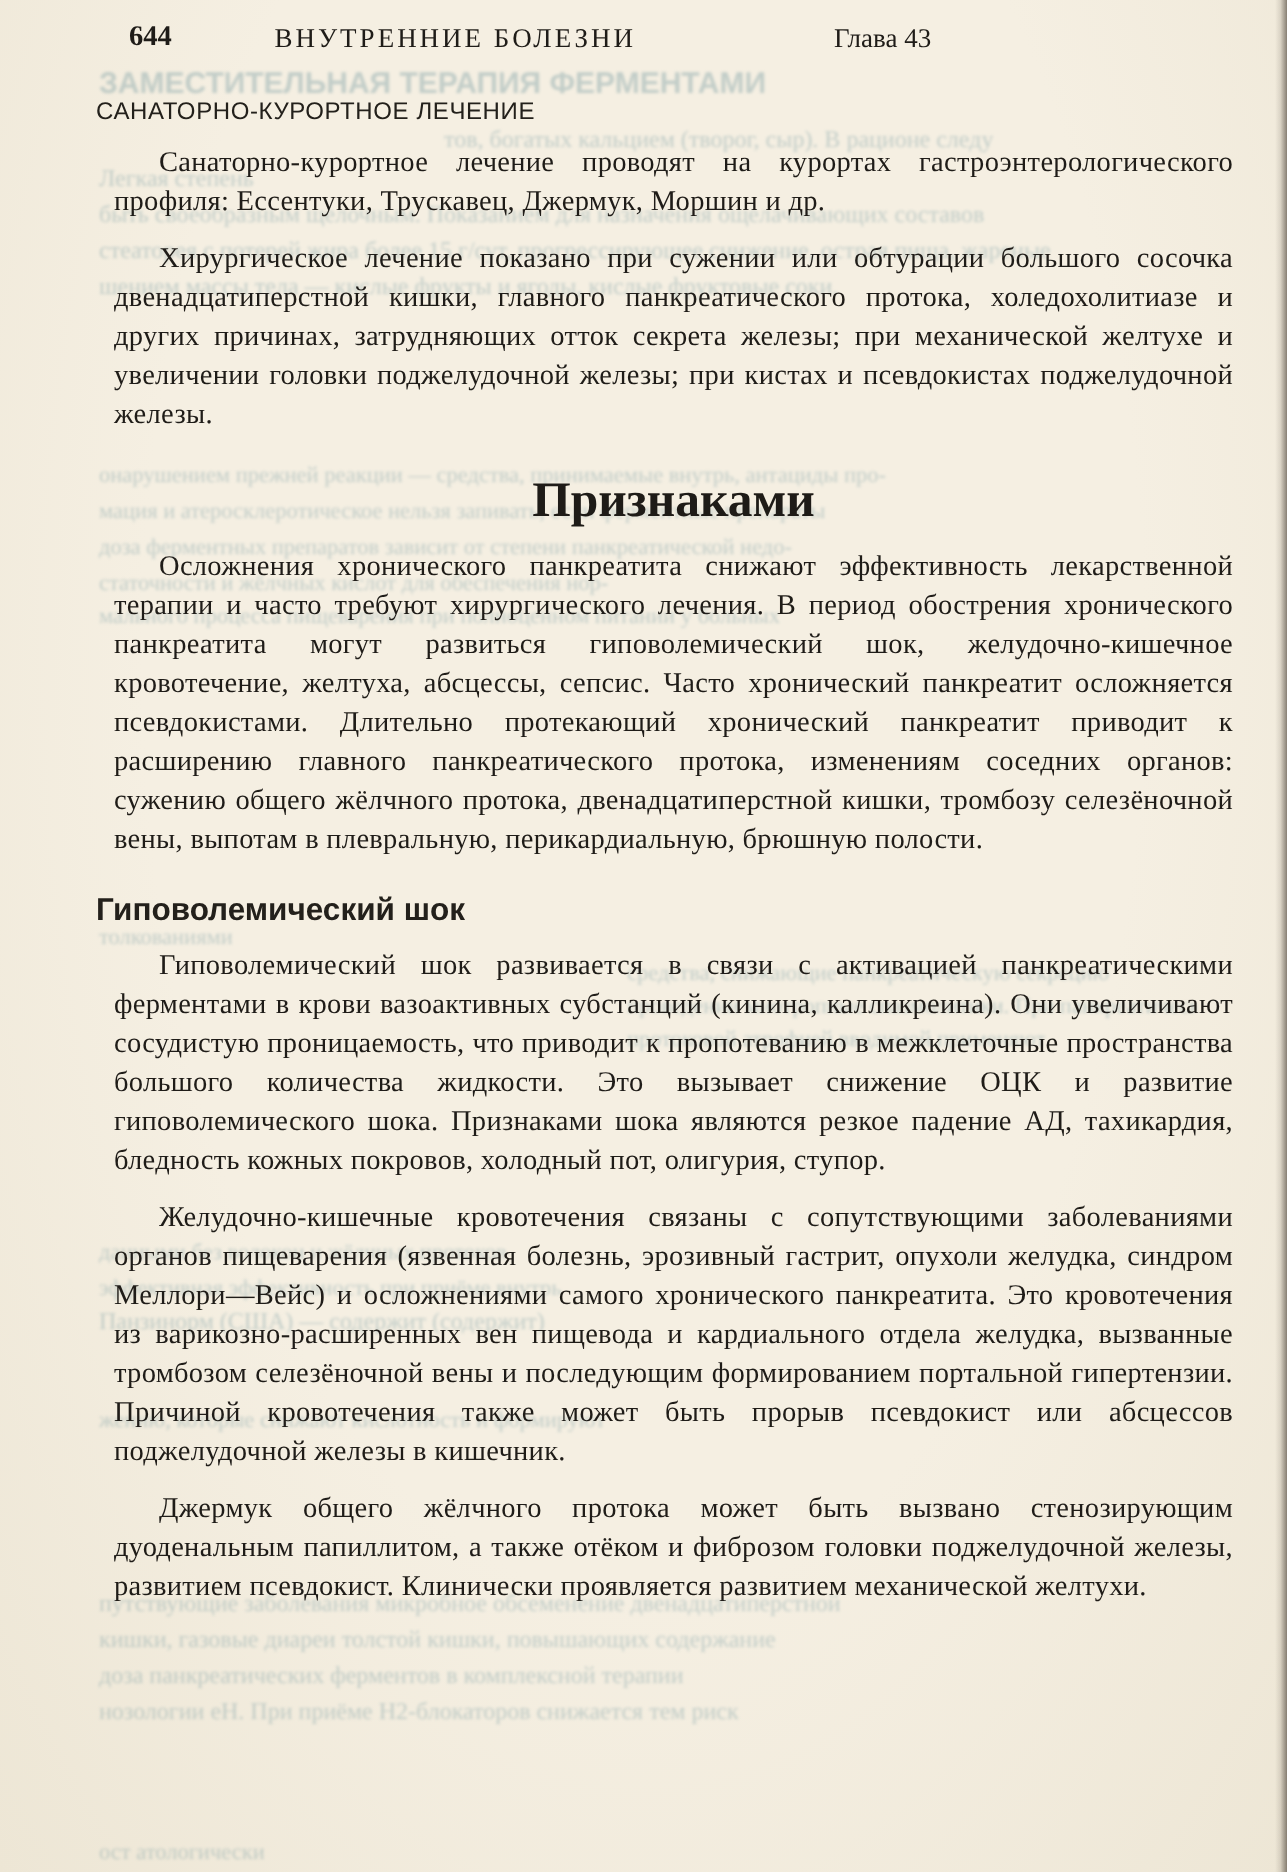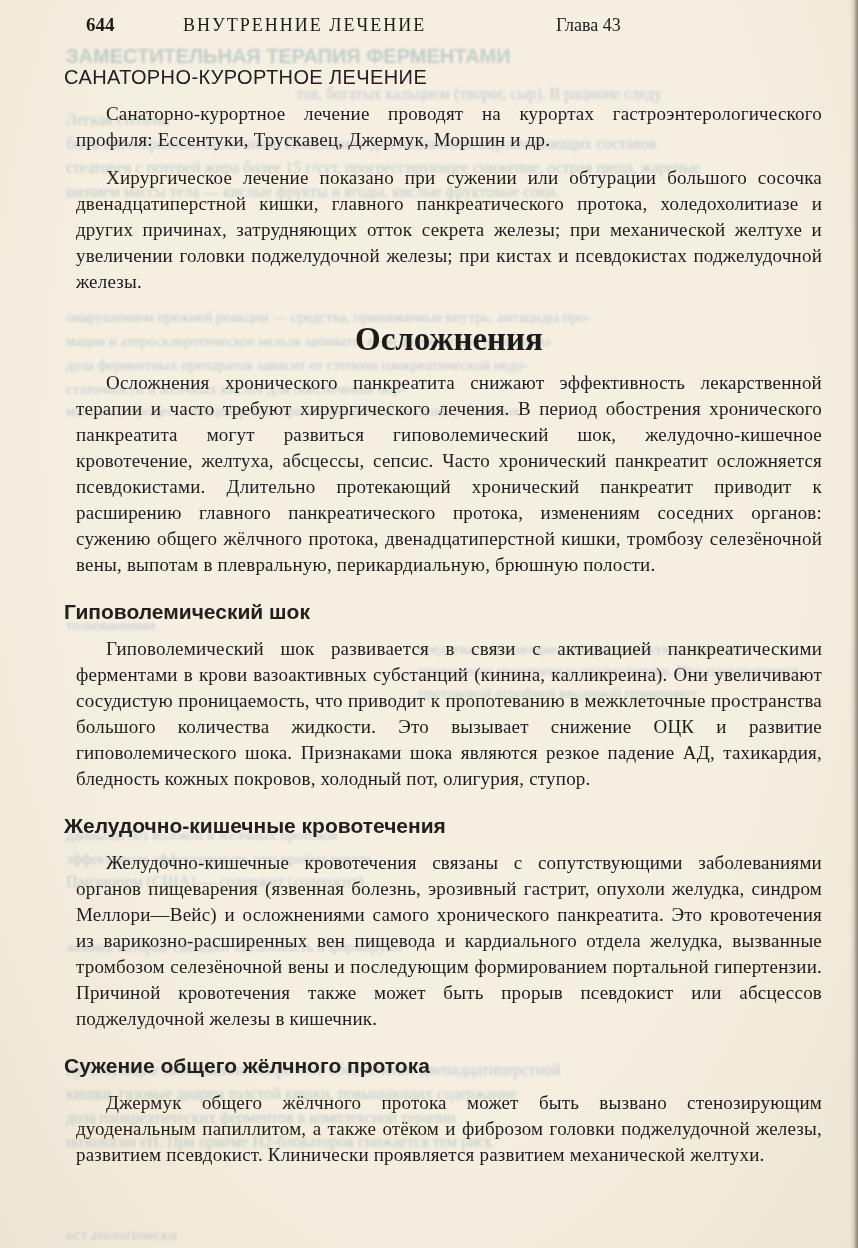--- a/index.html
+++ b/index.html
@@ -59,21 +59,21 @@
     font-size: 18px;
   }
   .running-head .chapter {
     position: absolute; left: 444px; top: 1px;
     font-size: 18px;
     margin-left: 48px;
   }
   h2.section-heading {
     font-family: "Liberation Sans", "DejaVu Sans", sans-serif;
     font-weight: normal;
-    font-size: 20px;
+    font-size: 16px;
     letter-spacing: 0.4px;
     color: #23201b;
     margin: 26px 0 8px 0;
   }
   h1.chapter-heading {
     font-family: "Liberation Serif", "DejaVu Serif", serif;
     font-weight: bold;
     font-size: 33px;
     text-align: center;
     color: #1e1b17;
@@ -125,34 +125,32 @@
     <div class="bleed" style="top: 1132px; left: 66px; font-size: 16px; width: 700px;">нозологии еН. При приёме Н2-блокаторов снижается тем риск</div>
     <div class="bleed" style="top: 1226px; left: 66px; font-size: 15px;">ост атологически</div>
   </div>
 
 <div class="page-edge-right"></div>
 
 <div class="content">
 
   <header class="running-head">
     <span class="pagenum">644</span>
-    <span class="booktitle">ВНУТРЕННИЕ ЛЕЧЕНИЕ</span>
+    <span class="booktitle">ВНУТРЕННИЕ БОЛЕЗНИ</span>
     <span class="chapter">Глава 43</span>
   </header>
 
   <h2 class="section-heading">САНАТОРНО-КУРОРТНОЕ ЛЕЧЕНИЕ</h2>
   <p class="body-text">Санаторно-курортное лечение проводят на курортах гастроэнтерологического профиля: Ессентуки, Трускавец, Джермук, Моршин и др.</p>
 
   <p class="body-text">Хирургическое лечение показано при сужении или обтурации большого сосочка двенадцатиперстной кишки, главного панкреатического протока, холедохолитиазе и других причинах, затрудняющих отток секрета железы; при механической желтухе и увеличении головки поджелудочной железы; при кистах и псевдокистах поджелудочной железы.</p>
 
-  <h1 class="chapter-heading">Осложнения</h1>
+  <h1 class="chapter-heading">Признаками</h1>
   <p class="body-text">Осложнения хронического панкреатита снижают эффективность лекарственной терапии и часто требуют хирургического лечения. В период обострения хронического панкреатита могут развиться гиповолемический шок, желудочно-кишечное кровотечение, желтуха, абсцессы, сепсис. Часто хронический панкреатит осложняется псевдокистами. Длительно протекающий хронический панкреатит приводит к расширению главного панкреатического протока, изменениям соседних органов: сужению общего жёлчного протока, двенадцатиперстной кишки, тромбозу селезёночной вены, выпотам в плевральную, перикардиальную, брюшную полости.</p>
 
   <h3 class="sub-heading">Гиповолемический шок</h3>
   <p class="body-text">Гиповолемический шок развивается в связи с активацией панкреатическими ферментами в крови вазоактивных субстанций (кинина, калликреина). Они увеличивают сосудистую проницаемость, что приводит к пропотеванию в межклеточные пространства большого количества жидкости. Это вызывает снижение ОЦК и развитие гиповолемического шока. Признаками шока являются резкое падение АД, тахикардия, бледность кожных покровов, холодный пот, олигурия, ступор.</p>
 
-  <h3 class="sub-heading">Желудочно-кишечные кровотечения</h3>
   <p class="body-text"><span>Желудочно-кишечные кровотечения связаны с сопутствующими заболеваниями органов пищеварения (язвенная болезнь, эрозивный гастрит, опухоли желудка, синдром </span><span class="italic">Меллори—Вейс</span><span>) и осложнениями самого хронического панкреатита. Это кровотечения из варикозно-расширенных вен пищевода и кардиального отдела желудка, вызванные тромбозом селезёночной вены и последующим формированием портальной гипертензии. Причиной кровотечения также может быть прорыв псевдокист или абсцессов поджелудочной железы в кишечник.</span></p>
 
-  <h3 class="sub-heading">Сужение общего жёлчного протока</h3>
   <p class="body-text">Джермук общего жёлчного протока может быть вызвано стенозирующим дуоденальным папиллитом, а также отёком и фиброзом головки поджелудочной железы, развитием псевдокист. Клинически проявляется развитием механической желтухи.</p>
 
 </div>
 
 </body></html>

